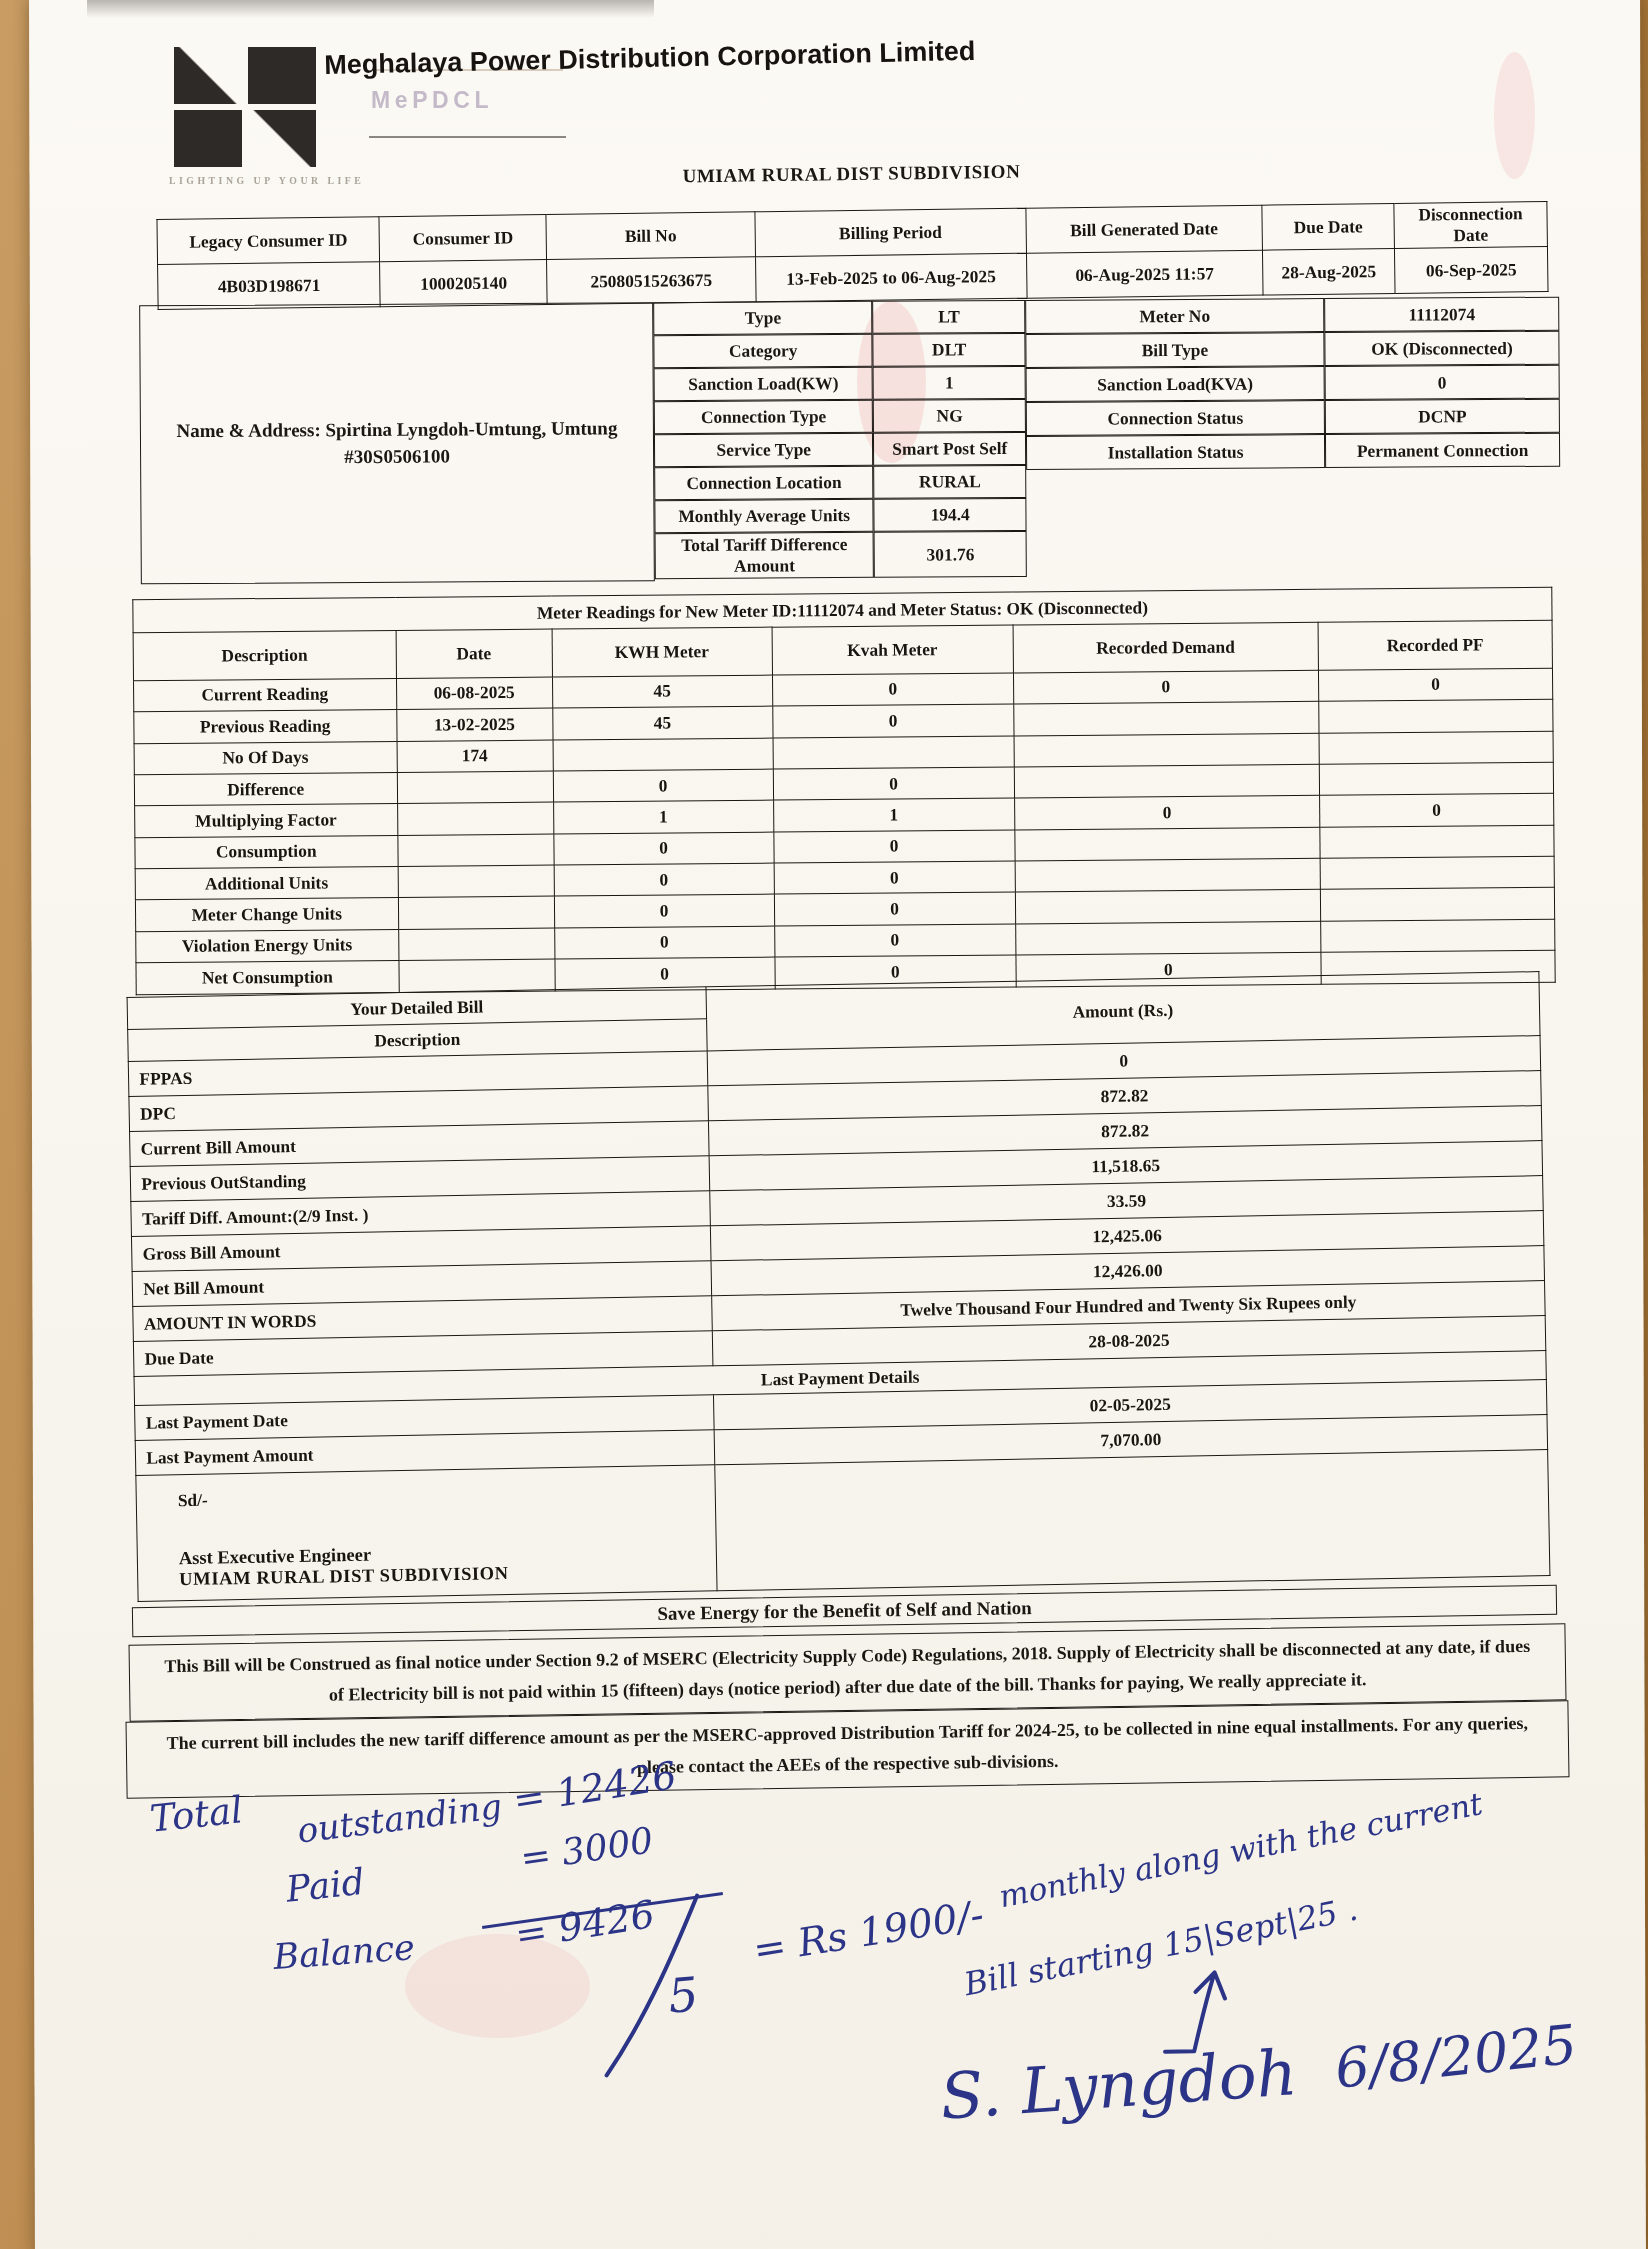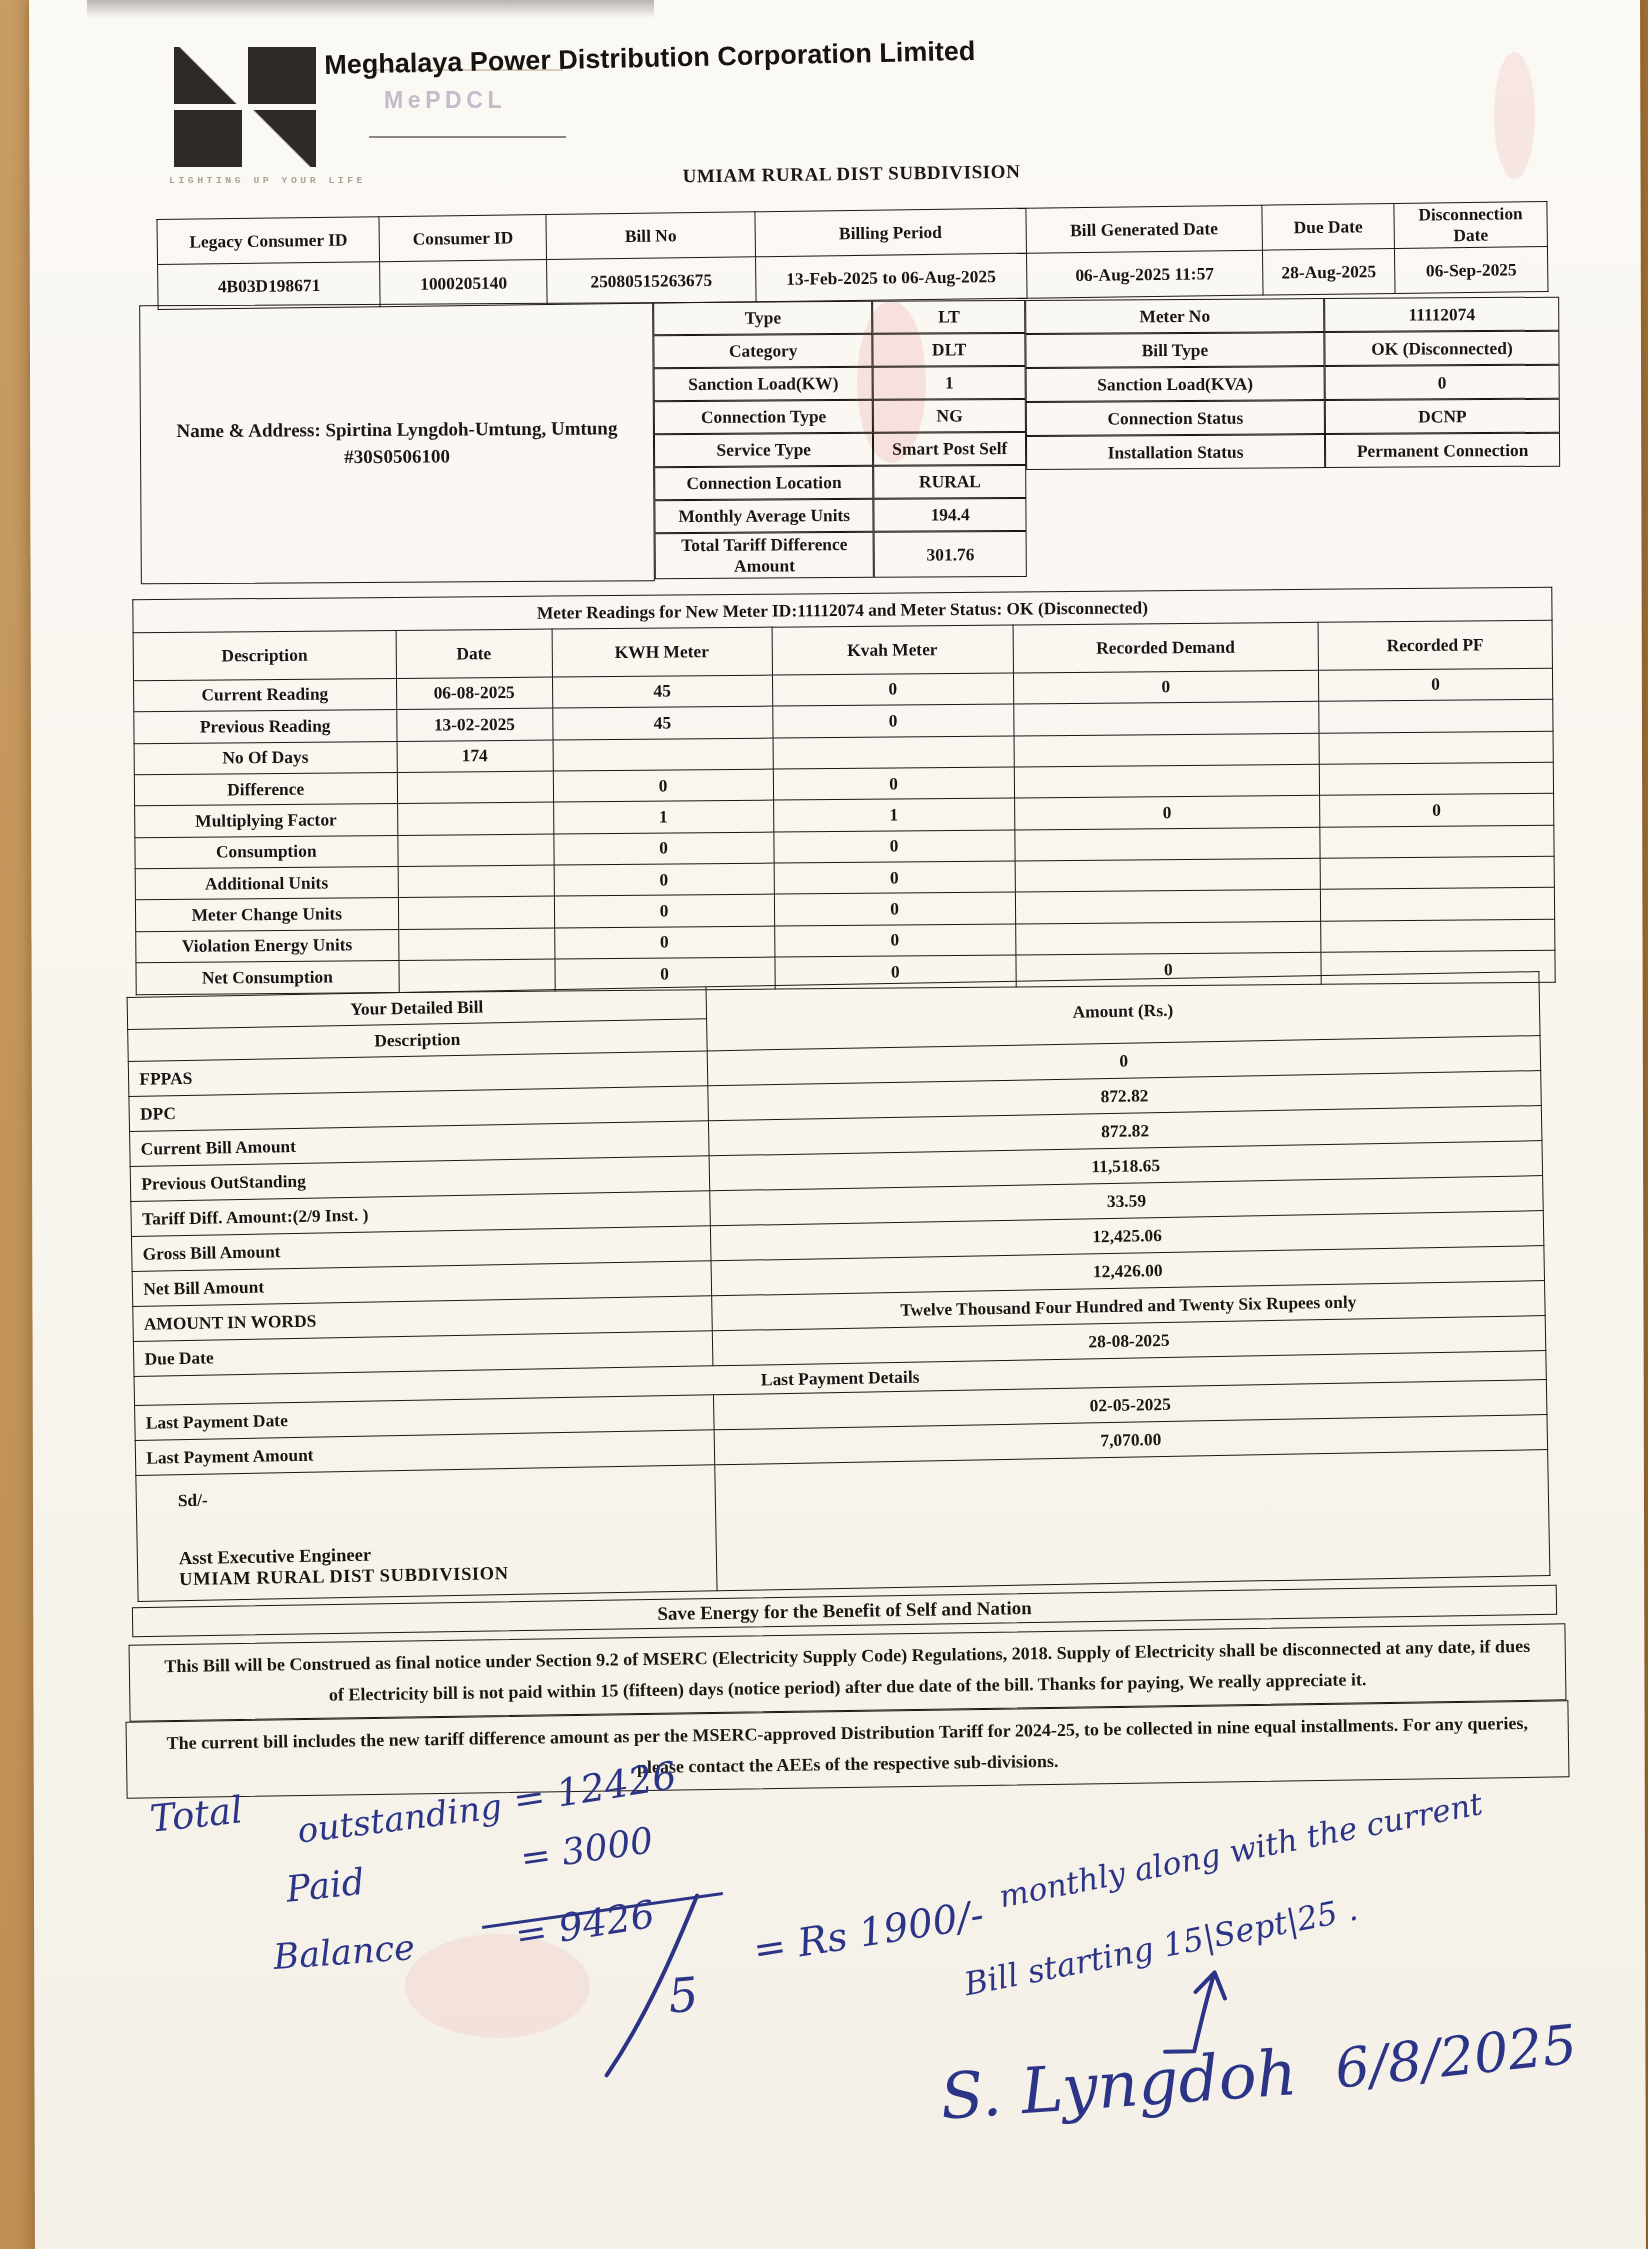--- a/index.html
+++ b/index.html
@@ -10,25 +10,25 @@
          background:linear-gradient(180deg,#fbf9f4 0%,#f8f5ee 55%,#f4f0e7 100%);
          transform:rotate(-0.15deg);box-shadow:0 0 16px rgba(60,40,10,.45);}
   .smudge{position:absolute;border-radius:50%;pointer-events:none;}
 
   
   .logo{position:absolute;left:174px;top:47px;width:146px;height:123px;
         display:grid;grid-template-columns:68px 68px;grid-template-rows:57px 57px;gap:5.8px;}
   .logo .cell{background:#2e2a28;}
   .logo .tl{background:linear-gradient(45deg,#2e2a28 49%,transparent 51%);}
   .logo .br{background:linear-gradient(45deg,transparent 49%,#2e2a28 51%);}
-  .logo-text{position:absolute;left:384px;top:87px;font-family:"Liberation Sans",sans-serif;
+  .logo-text{position:absolute;left:371px;top:87px;font-family:"Liberation Sans",sans-serif;
              font-size:23px;font-weight:bold;letter-spacing:4.6px;color:rgba(95,70,120,.35);}
   .logo-line{position:absolute;left:369px;top:136px;width:197px;height:2.3px;background:rgba(45,40,35,.55);}
   .logo-line2{position:absolute;left:372px;top:69px;width:191px;height:1.7px;background:rgba(140,100,70,.30);}
-  .tagline{position:absolute;left:169px;top:175px;width:243px;font-family:Liberation Mono, monospace;
+  .tagline{position:absolute;left:169px;top:175px;width:243px;font-family:Liberation Serif, serif;
            font-size:9.8px;font-weight:bold;letter-spacing:3.5px;color:#aaa49a;}
   .company{position:absolute;left:324px;top:50px;width:776px;font-family:"Liberation Sans",sans-serif;
            font-size:27px;font-weight:bold;color:#161310;transform:rotate(-1.25deg);transform-origin:left top;}
   .subdiv{position:absolute;left:643px;top:163px;width:417px;text-align:center;font-size:19px;
           font-weight:bold;letter-spacing:0.6px;transform:rotate(-0.8deg);}
 
   
   table.tbl{border-collapse:collapse;table-layout:fixed;font-weight:bold;color:#191511;}
   table.tbl td,table.tbl th{border:1.7px solid #1b1713;text-align:center;vertical-align:middle;
           padding:1.2px 4.6px;font-size:17.4px;overflow:hidden;}

